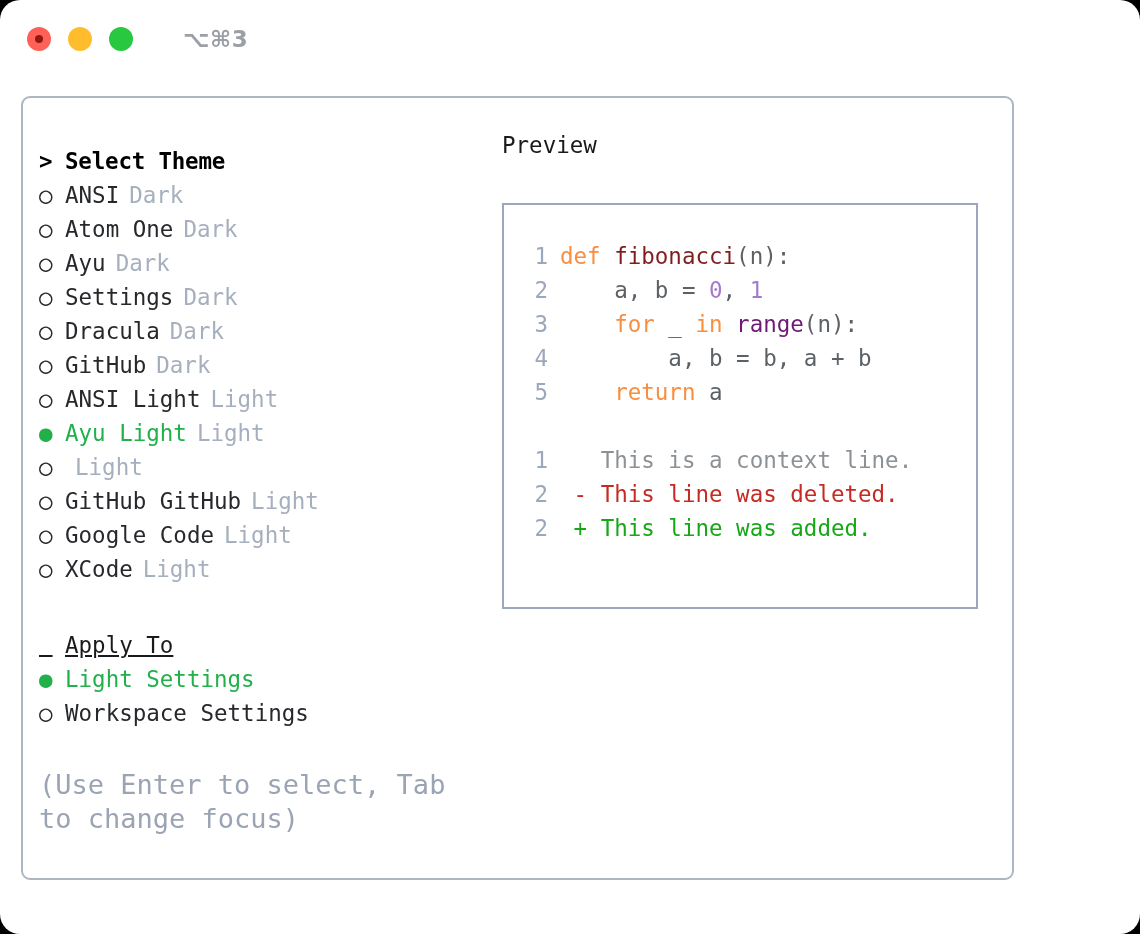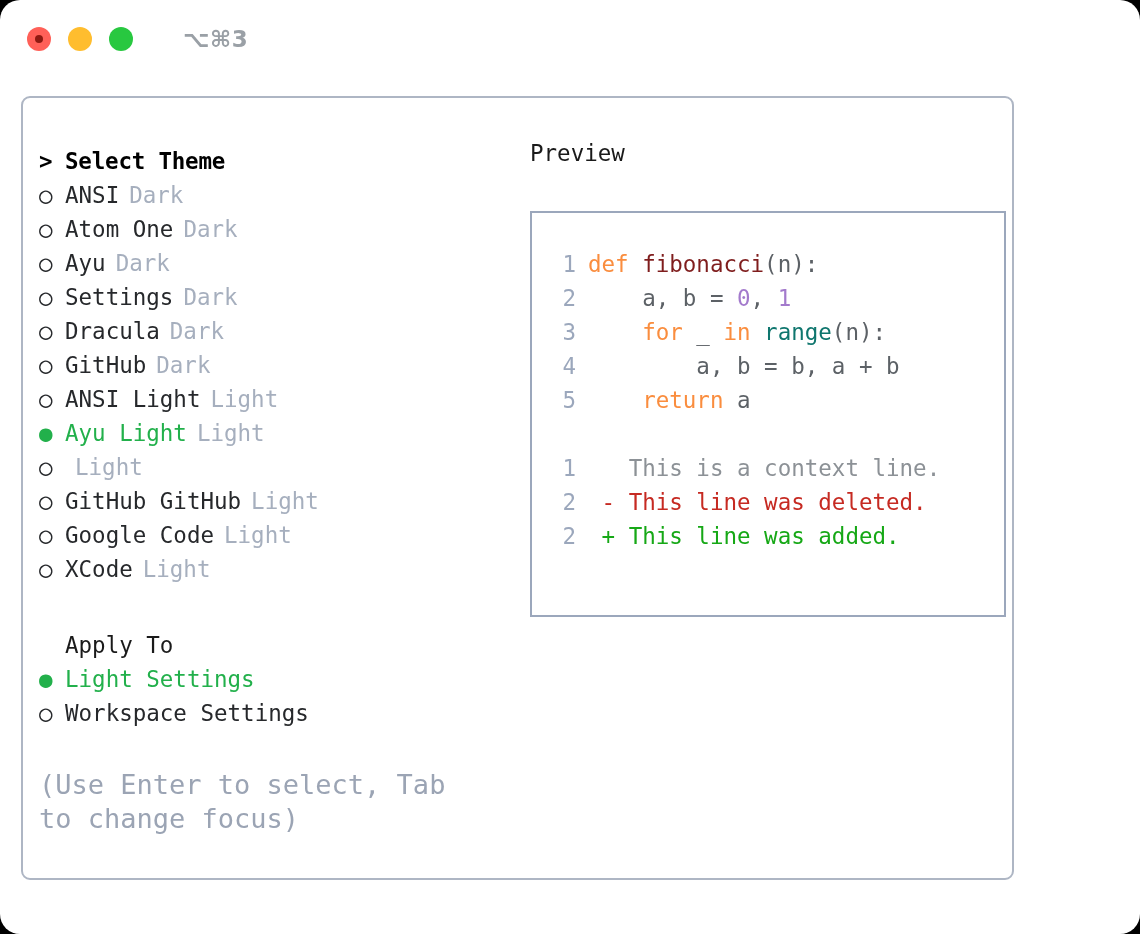--- a/index.html
+++ b/index.html
@@ -125,37 +125,37 @@
     margin-left: 10px;
   }
 
   .section-gap { height: 42px; }
   .sub-header {
     font-size: 22.5px;
     color: #1a1a1a;
     display: flex;
     align-items: baseline;
     height: 34px;
+    text-decoration: underline;
   }
 
   .help-text {
     margin-top: 34px;
     font-size: 27px;
     line-height: 34px;
     color: #9BA4B4;
     width: 410px;
   }
 
   
   .right-col {
     position: absolute;
     left: 479px;
-    top: 42px;
+    top: 34px;
     width: 490px;
-    margin-left: 28px;
   }
   .preview-title {
     font-size: 22.5px;
     color: #1a1a1a;
     height: 34px;
   }
   .preview-box {
     margin-top: 37px;
     width: 476px;
     height: 406px;
@@ -177,21 +177,21 @@
     flex: 0 0 30px;
     text-align: right;
     color: #9BA7BC;
     margin-right: 12px;
   }
   .blank-line { height: 34px; }
 
   
   .tok-kw    { color: #FA8D3E; }
   .tok-fn    { color: #7f1d1d; }
-  .tok-builtin { color: #0f766e; }
+  .tok-builtin { color: #701a75; }
   .tok-num   { color: #A37ACC; }
   .tok-plain { color: #5C6166; }
 
   .diff-ctx { color: #8C9196; }
   .diff-del { color: #C62A22; }
   .diff-add { color: #16A816; }
 </style>
 </head>
 <body>
 

